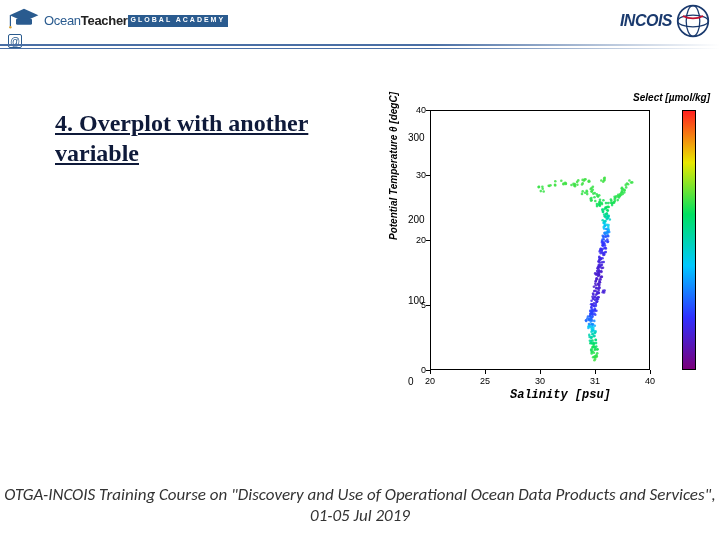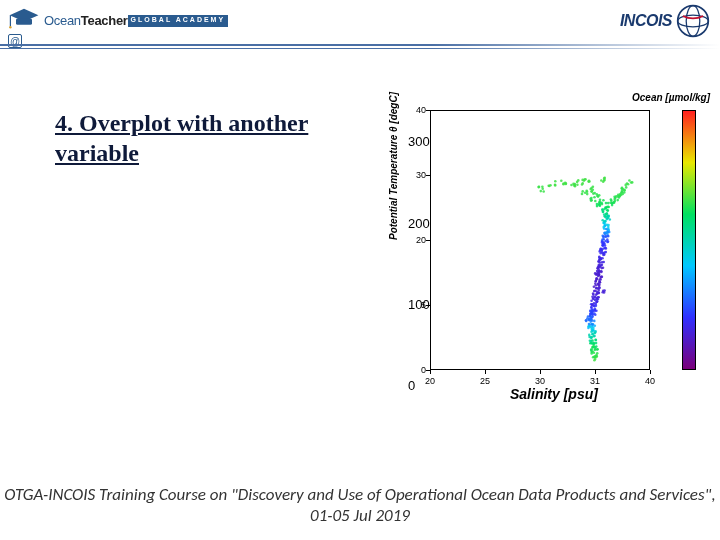--- a/index.html
+++ b/index.html
@@ -29,30 +29,30 @@
   .title { position: absolute; top: 108px; left: 55px; width: 310px; font-family: 'Times New Roman', serif; font-size: 24px; font-weight: 700; color: #0f1a3a; text-decoration: underline; text-underline-offset: 2px; line-height: 1.25; }
   .bullets { position: absolute; top: 200px; left: 18px; width: 360px; font-family: 'Times New Roman', serif; font-size: 21px; color: #111; line-height: 1.25; }
   .bullets li { list-style: none; position: relative; padding-left: 22px; margin-bottom: 26px; }
   .bullets li::before { content: "•"; position: absolute; left: 3px; top: 0; font-size: 20px; color: #111; }
 
   
   .chart { position: absolute; top: 90px; left: 390px; width: 320px; height: 320px; font-family: Arial, sans-serif; }
   .chart-title { position: absolute; top: 2px; right: 0; font-size: 10px; font-weight: 700; font-style: italic; color: #000; }
   .plot { position: absolute; top: 20px; left: 40px; width: 220px; height: 260px; border: 1.5px solid #000; }
   .ylabel { position: absolute; top: 150px; left: -2px; transform: rotate(-90deg); transform-origin: left top; font-size: 10px; font-weight: 700; font-style: italic; }
-  .xlabel { position: absolute; bottom: 8px; left: 120px; font-size: 14px; font-weight: 700; font-style: italic; }
+  .xlabel { position: absolute; bottom: 8px; left: 120px; font-size: 12px; font-weight: 700; font-style: italic; font-family: Liberation Mono, monospace; }
 
   .ytick { position: absolute; left: 22px; font-size: 9px; text-align: right; width: 14px; }
   .ytick-line { position: absolute; left: 36px; width: 4px; height: 1px; background: #000; }
   .xtick { position: absolute; bottom: 24px; font-size: 9px; transform: translateX(-50%); }
   .xtick-line { position: absolute; bottom: 36px; width: 1px; height: 4px; background: #000; }
 
   .colorbar { position: absolute; top: 20px; right: 14px; width: 14px; height: 260px; border: 1px solid #000;
     background: linear-gradient(to top, #7a007a 0%, #3030ff 20%, #00c8ff 40%, #00e060 60%, #e8e800 80%, #ff2020 100%); }
-  .cb-tick { position: absolute; right: -4px; font-size: 13px; transform: translateY(50%); width: 22px; text-align: left; left: 18px; }
+  .cb-tick { position: absolute; right: -4px; font-size: 10px; transform: translateY(50%); width: 22px; text-align: left; left: 18px; }
 
   
   .footer { position: absolute; bottom: 14px; left: 0; right: 0; text-align: center; font-family: Calibri, Arial, sans-serif; font-size: 17px; font-style: italic; color: #333; }
 </style>
 </head>
 <body>
 
 <div class="slide">
   <div class="header">
     <div class="oceanteacher">
@@ -84,21 +84,21 @@
         <div class="hr2"></div>
     </div>
   </div>
 
   <div class="title">4. Overplot with another variable</div>
 
   <ul class="bullets">
   </ul>
 
   <div class="chart">
-    <div class="chart-title">Ocean [µmol/kg]</div>
+    <div class="chart-title">Select [µmol/kg]</div>
     <div class="ylabel">Potential Temperature θ [degC]</div>
     <div class="xlabel">Salinity [psu]</div>
     <div class="plot">
       <svg class="scatter" id="scatter-svg" width="220" height="260">
           <circle cx="165.3" cy="245.3" r="1.3" fill="rgb(65,226,69)" fill-opacity="0.85"></circle>
           <circle cx="165.8" cy="245.6" r="1.3" fill="rgb(65,226,69)" fill-opacity="0.85"></circle>
           <circle cx="163.2" cy="245.9" r="1.3" fill="rgb(65,226,69)" fill-opacity="0.85"></circle>
           <circle cx="163.4" cy="249.3" r="1.3" fill="rgb(65,226,69)" fill-opacity="0.85"></circle>
           <circle cx="164.1" cy="245.5" r="1.3" fill="rgb(65,226,69)" fill-opacity="0.85"></circle>
           <circle cx="164.2" cy="247.9" r="1.3" fill="rgb(65,226,69)" fill-opacity="0.85"></circle>

